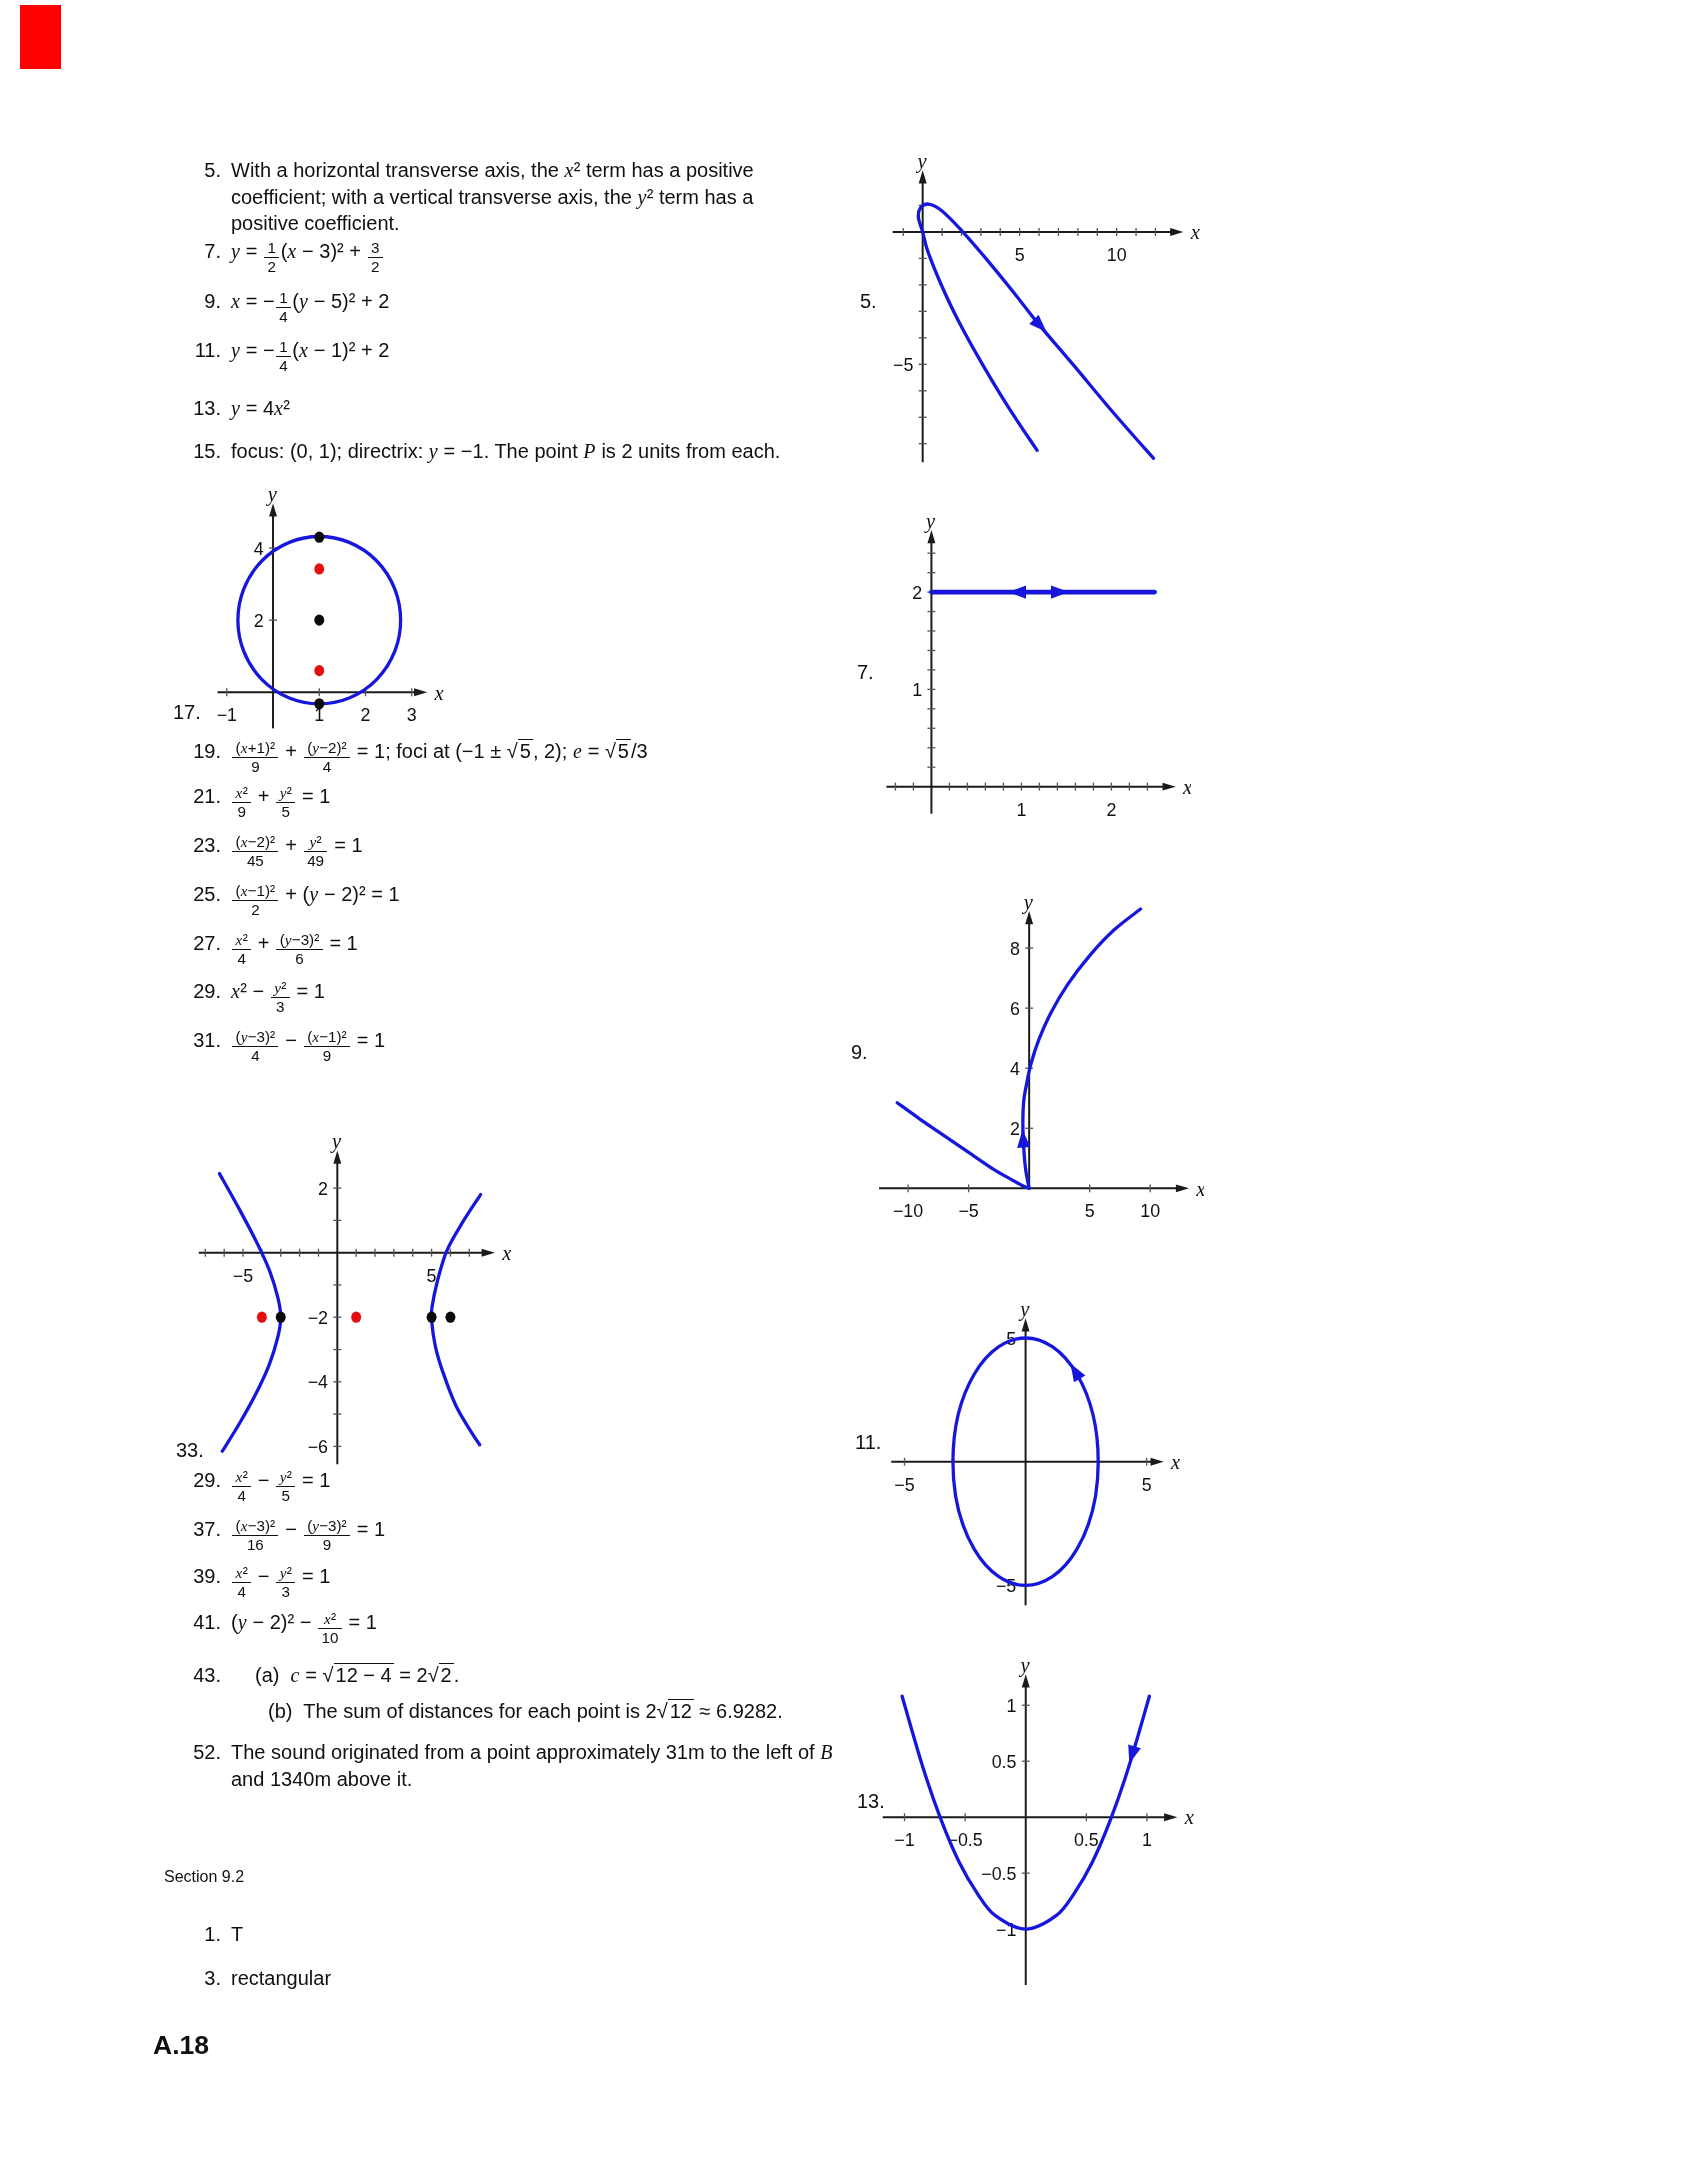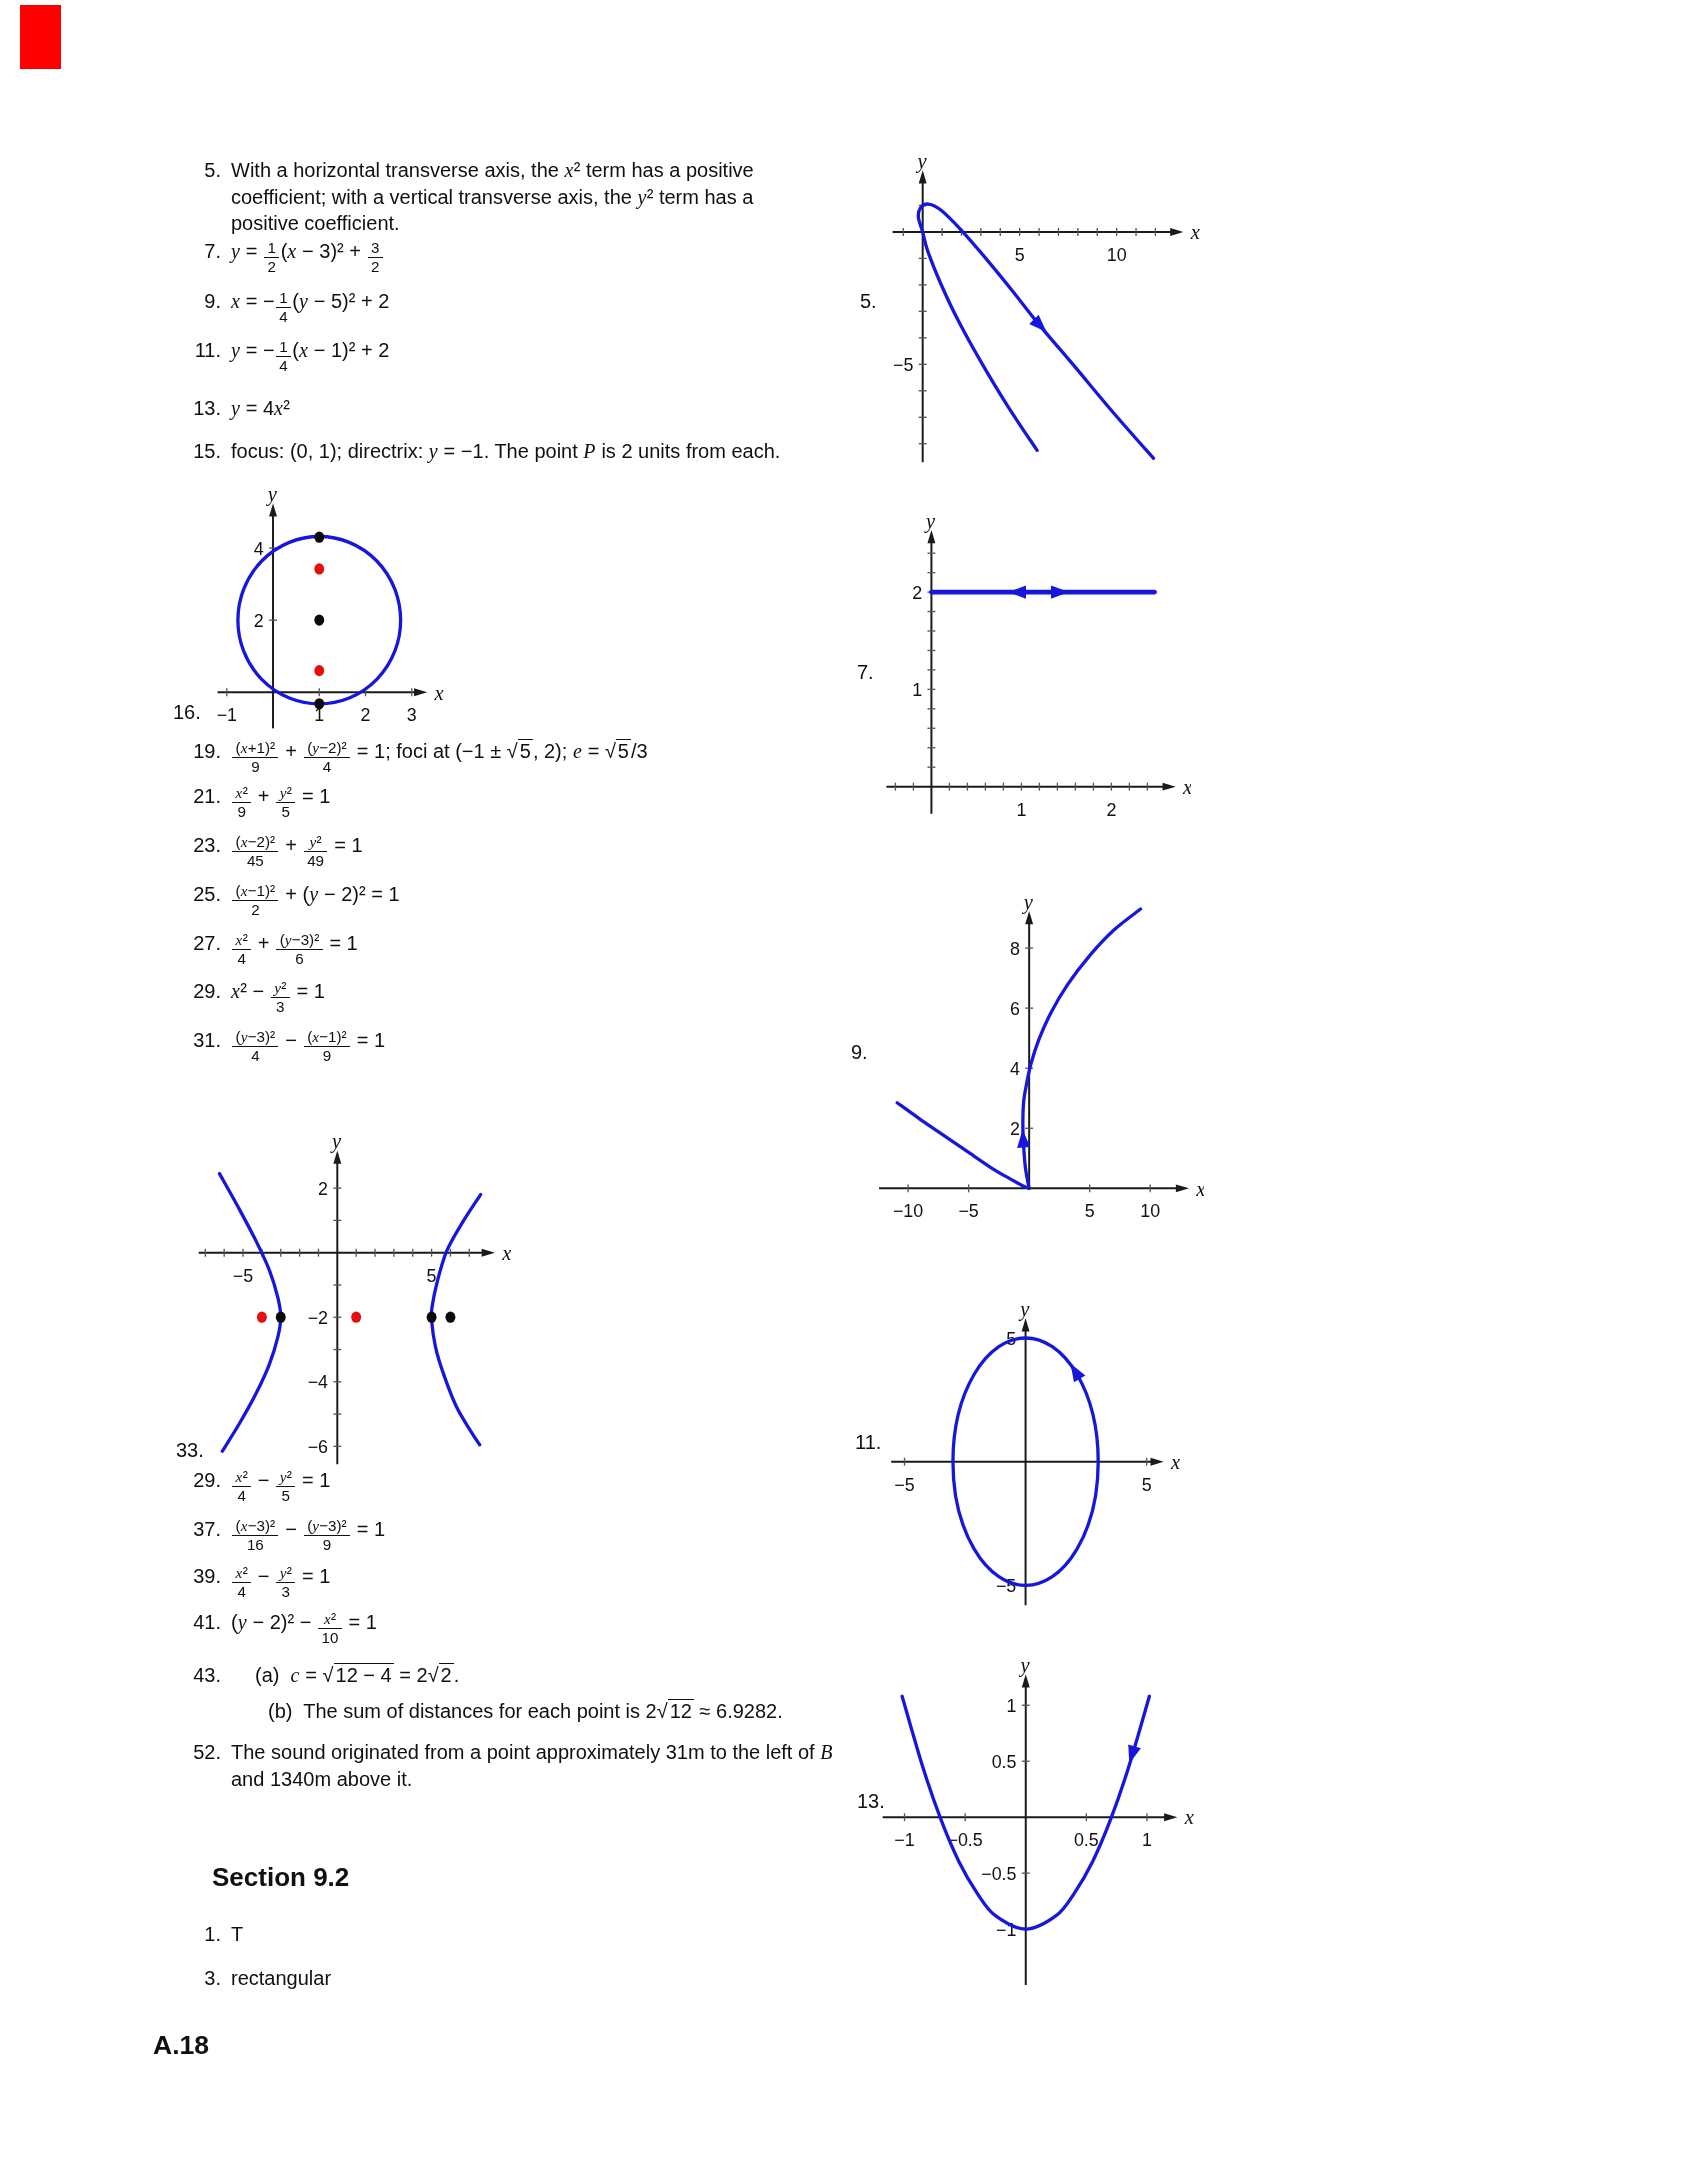--- a/index.html
+++ b/index.html
@@ -3,21 +3,21 @@
 <meta charset="utf-8">
 <style>
   html,body{margin:0;padding:0;background:#888;}
   #page{position:relative;width:1687px;height:2183px;background:#ffffff;overflow:hidden;
         font-family:"Liberation Sans",sans-serif;color:#101010;}
   #redmark{position:absolute;left:20px;top:5.3px;width:41px;height:64px;}
   .item{position:absolute;display:flex;align-items:baseline;font-size:20px;left:175px;line-height:26.5px;}
   .item .num{flex:none;width:46px;text-align:right;padding-right:10px;}
   .item .body{white-space:nowrap;}
   .wrap .body{white-space:normal;width:582px;}
-  .heading{font-weight:bold;font-size:26px;margin-left:48px;}
+  .heading{font-weight:normal;font-size:16px;}
   .heading .num{width:0;padding:0;}
   .page-number{font-weight:bold;font-size:26.5px;margin-left:48px;}
   .page-number .num{width:0;padding:0;}
   .graph-number .num{width:auto;text-align:left;padding:0;}
   
   .body i{font-style:italic;font-family:"Liberation Serif",serif;letter-spacing:0.3px;}
   .frac{display:inline-block;text-align:center;vertical-align:-0.95em;line-height:1.12;font-size:0.76em;margin:0 1.3px;}
   .fn{display:block;border-bottom:1.3px solid #111;padding:0 3.3px 0.7px;}
   .fd{display:block;padding:0.7px 3.3px 0;}
   .sq .rad{border-top:1.7px solid #111;padding:0 2px;}
@@ -71,21 +71,21 @@
       </div>
       <div class="item item" id="i13">
         <span class="num">13.</span>
         <span class="body"><i>y</i> = 4<i>x</i>²</span>
       </div>
       <div class="item item" id="i15">
         <span class="num">15.</span>
         <span class="body">focus: (0, 1); directrix: <i>y</i> = −1. The point <i>P</i> is 2 units from each.</span>
       </div>
       <div class="item graph-number" id="n17">
-        <span class="num">16.</span>
+        <span class="num">17.</span>
         <span class="body"></span>
       </div>
       <div class="item item" id="i19">
         <span class="num">19.</span>
         <span class="body"><span class="frac"><span class="fn">(<i>x</i>+1)²</span><span class="fd">9</span></span> + <span class="frac"><span class="fn">(<i>y</i>−2)²</span><span class="fd">4</span></span> = 1; foci at (−1 ± <span class="sq">√<span class="rad">5</span></span>, 2); <i>e</i> = <span class="sq">√<span class="rad">5</span></span>/3</span>
       </div>
       <div class="item item" id="i21">
         <span class="num">21.</span>
         <span class="body"><span class="frac"><span class="fn"><i>x</i>²</span><span class="fd">9</span></span> + <span class="frac"><span class="fn"><i>y</i>²</span><span class="fd">5</span></span> = 1</span>
       </div>

